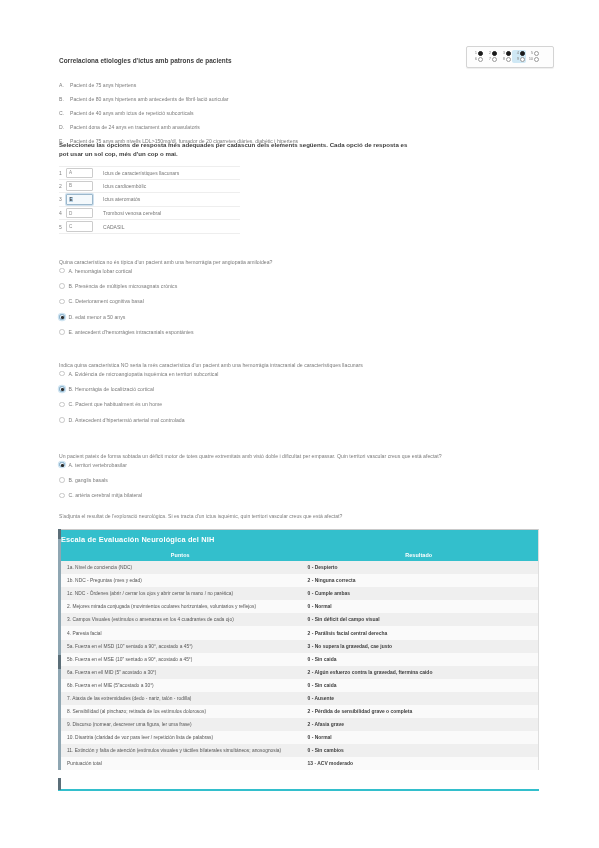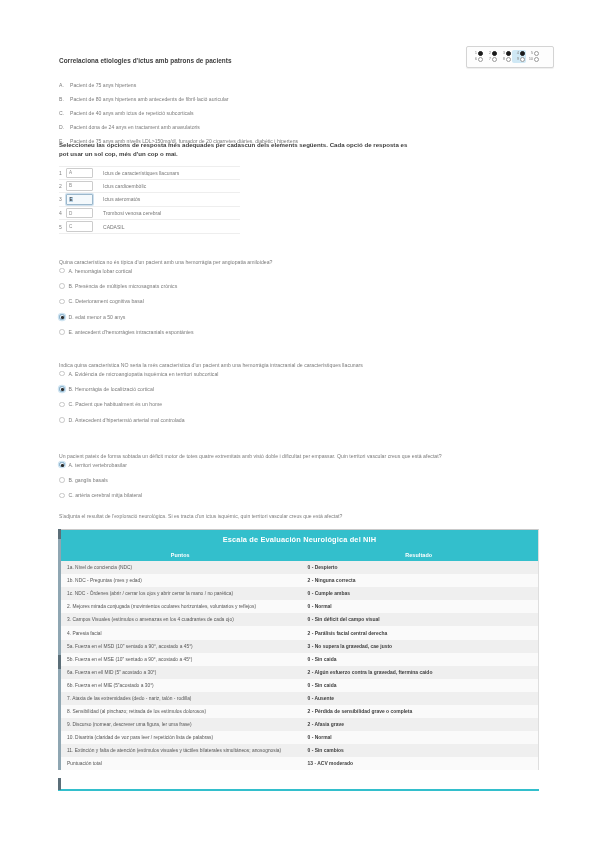--- a/index.html
+++ b/index.html
@@ -230,21 +230,21 @@
     width: 100%;
     border-collapse: collapse;
     table-layout: fixed;
     margin-left: 0px;
   }
   .nih-table .title-cell {
     background: #33bfcc;
     color: #ffffff;
     font-weight: bold;
     font-size: 7.4px;
-    text-align: center;
+    text-align: left;
     padding: 4.6px 0 4.8px 0;
     letter-spacing: 0.15px;
   }
   .nih-table thead .colhead th {
     background: #33bfcc;
     color: #ffffff;
     font-weight: bold;
     font-size: 5.4px;
     padding: 3.3px 0;
     text-align: center;

